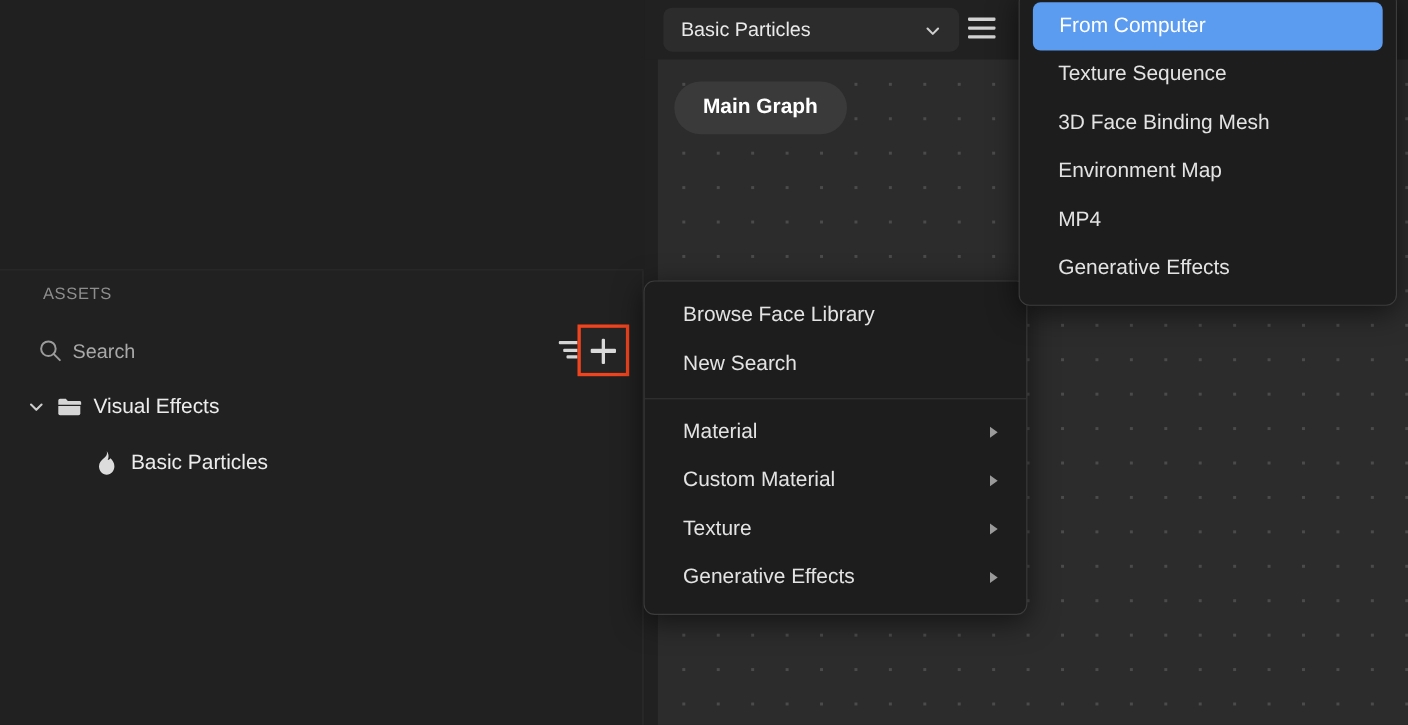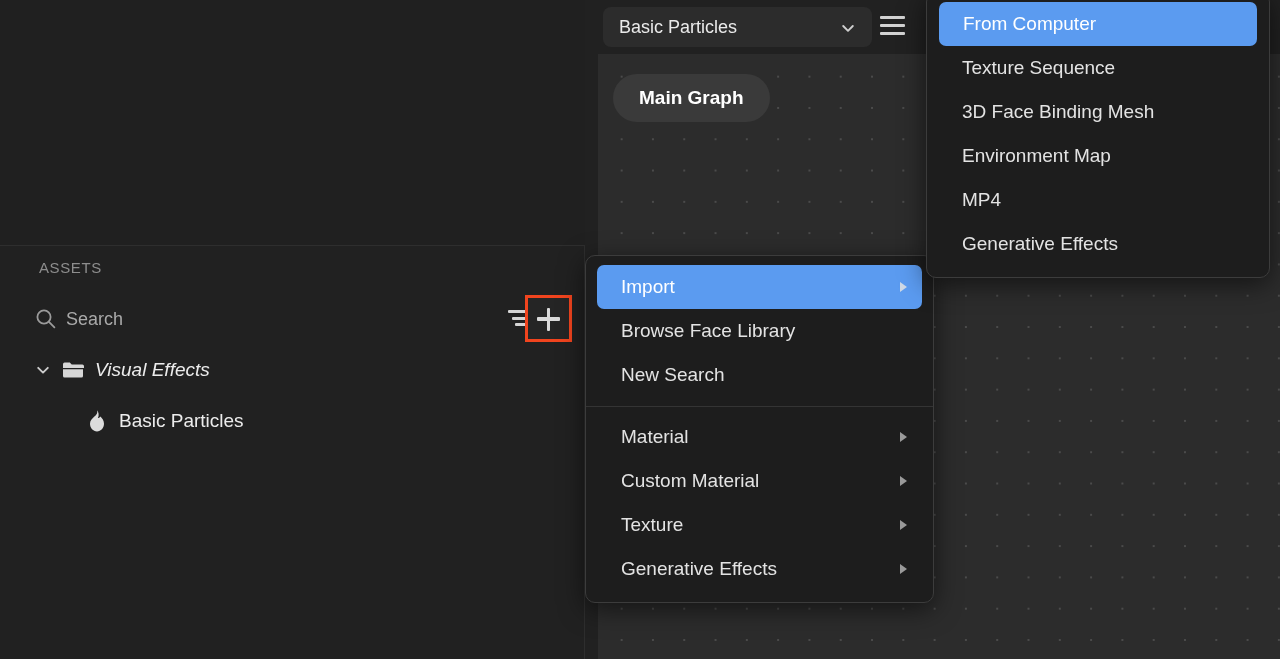--- a/index.html
+++ b/index.html
@@ -121,21 +121,21 @@
   .tree-row {
     position: relative;
     height: 51px;
     display: flex;
     align-items: center;
     cursor: pointer;
     color: #ececec;
     font-size: 19px;
   }
 
-  .tree-row.depth1 { padding-left: 34px; font-style: italic; }
+  .tree-row.depth1 { padding-left: 24px; }
   .tree-row.depth2 { padding-left: 86px; }
 
   .chev {
     width: 18px; height: 18px;
     margin-right: 10px;
     flex: 0 0 auto;
     display: flex; align-items: center; justify-content: center;
   }
   .chev svg { display: block; }
 
@@ -386,24 +386,20 @@
     <div class="graph-canvas">
       <div class="graph-node">
         <span>Main Graph</span>
       </div>
     </div>
 
   </div>
 
   <div class="context-menu">
 
-    <div class="menu-item selected">
-      <span>Import</span>
-      <span class="arrow"></span>
-    </div>
 
     <div class="menu-item">
       <span>Browse Face Library</span>
     </div>
 
     <div class="menu-item">
       <span>New Search</span>
     </div>
 
     <div class="menu-sep"></div>

